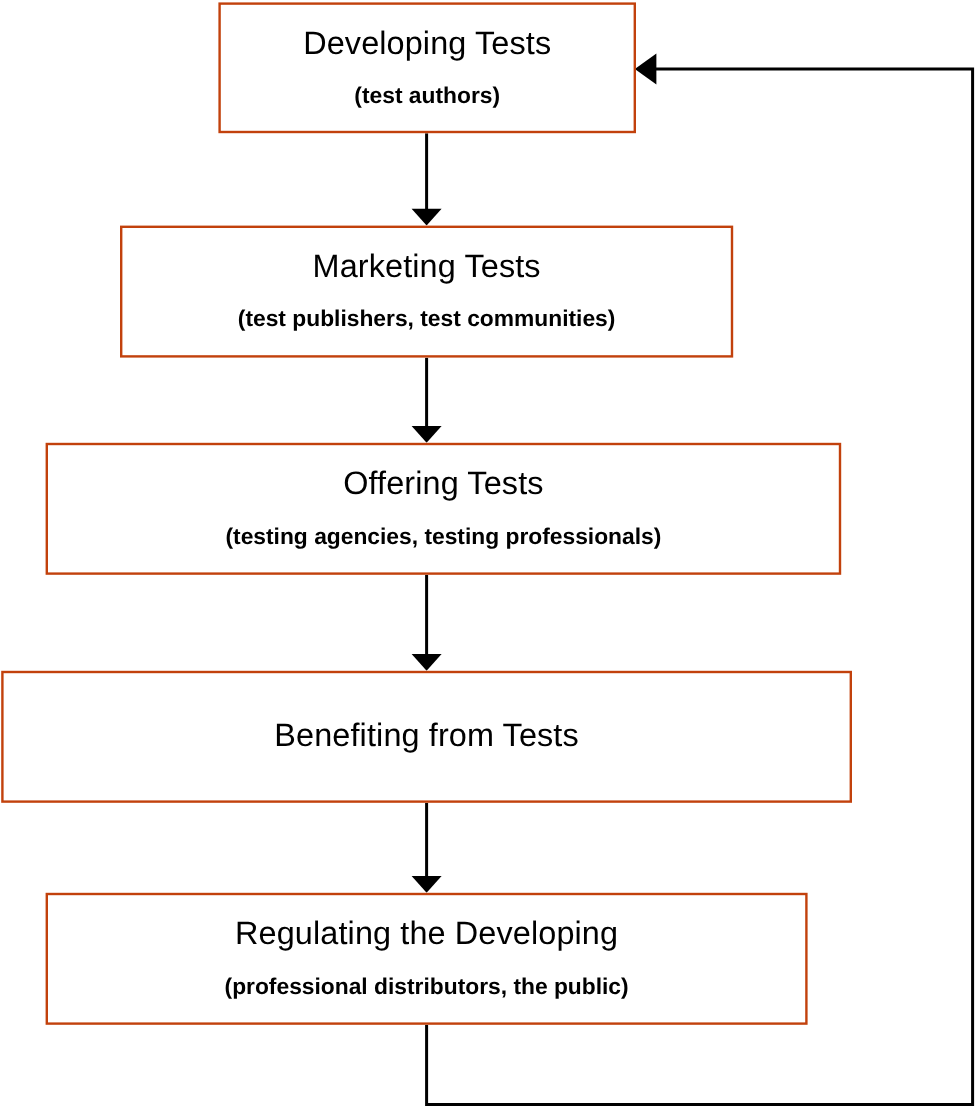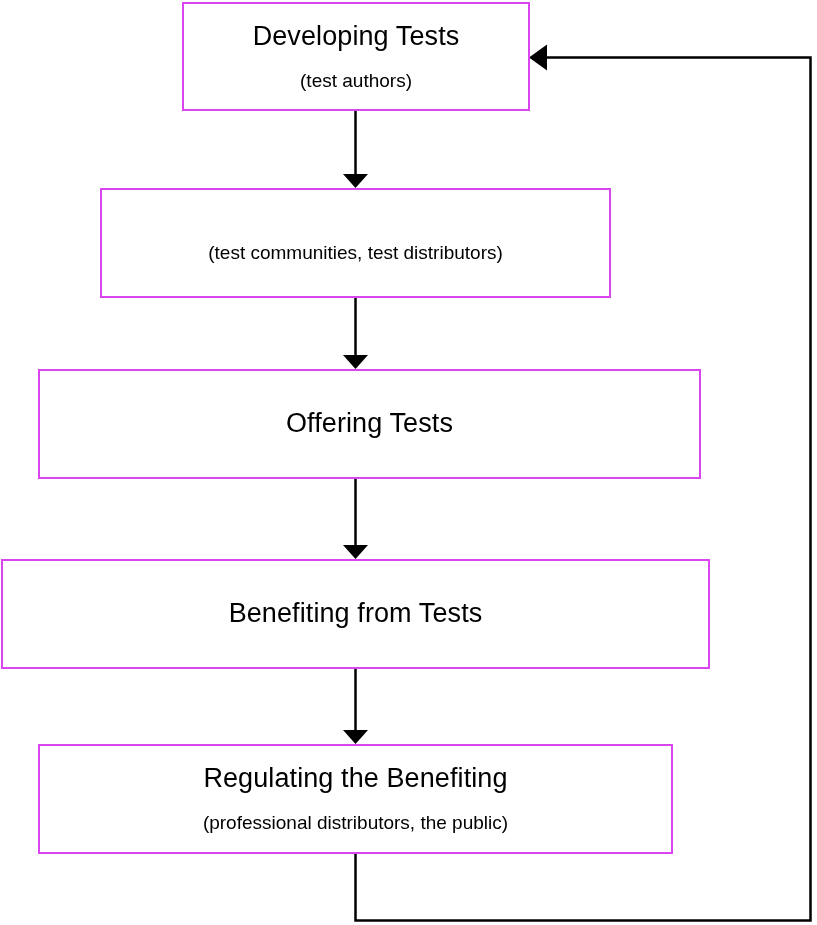--- a/index.html
+++ b/index.html
@@ -22,38 +22,38 @@
   #flow-svg {
     position: absolute;
     left: 0;
     top: 0;
     width: 817px;
     height: 925px;
   }
   .node-box {
     position: absolute;
     box-sizing: border-box;
-    border: 2px solid #d946ef;
+    border: 2px solid #c2410c;
     background: #ffffff;
     display: flex;
     flex-direction: column;
     align-items: center;
     justify-content: center;
     text-align: center;
     line-height: 1.08;
   }
   .node-title {
     font-size: 27px;
     font-weight: 400;
     letter-spacing: 0.1px;
     white-space: nowrap;
   }
   .node-subtitle {
     font-size: 19px;
-    font-weight: 400;
+    font-weight: 700;
     margin-top: 20px;
     white-space: nowrap;
   }
 </style>
 </head>
 <body>
 
 <div id="diagram-root">
 
   <svg id="flow-svg" viewBox="0 0 817 925" aria-hidden="true">
@@ -78,29 +78,31 @@
       <polygon points="547,44.5 547,70.5 529,57.5" fill="#000"></polygon>
     </g>
   </svg>
 
   <div class="node-box" style="left:182px; top:2px; width:348px; height:109px;">
     <div class="node-title">Developing Tests</div>
     <div class="node-subtitle">(test authors)</div>
   </div>
 
   <div class="node-box" style="left:100px; top:188px; width:511px; height:110px;">
-    <div class="node-subtitle">(test communities, test distributors)</div>
+    <div class="node-title">Marketing Tests</div>
+    <div class="node-subtitle">(test publishers, test communities)</div>
   </div>
 
   <div class="node-box" style="left:38px; top:369px; width:663px; height:110px;">
     <div class="node-title">Offering Tests</div>
+    <div class="node-subtitle">(testing agencies, testing professionals)</div>
   </div>
 
   <div class="node-box" style="left:1px; top:559px; width:709px; height:110px;">
     <div class="node-title">Benefiting from Tests</div>
   </div>
 
   <div class="node-box" style="left:38px; top:744px; width:635px; height:110px;">
-    <div class="node-title">Regulating the Benefiting</div>
+    <div class="node-title">Regulating the Developing</div>
     <div class="node-subtitle">(professional distributors, the public)</div>
   </div>
 
 </div>
 
 </body></html>

